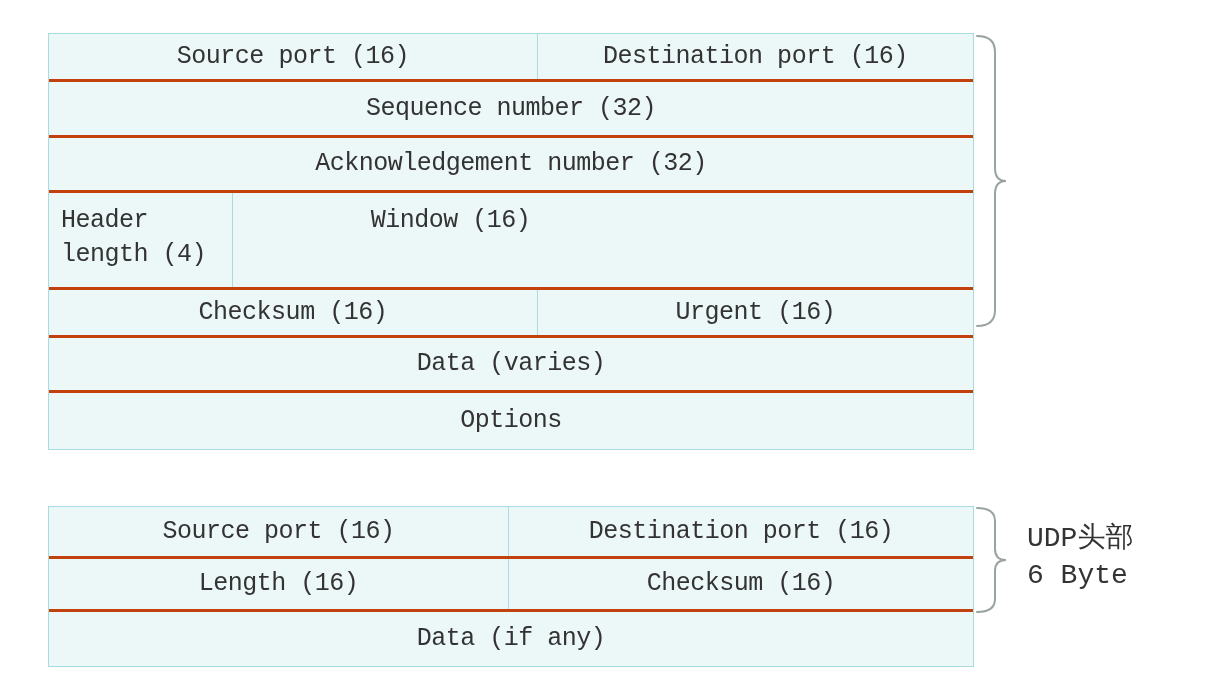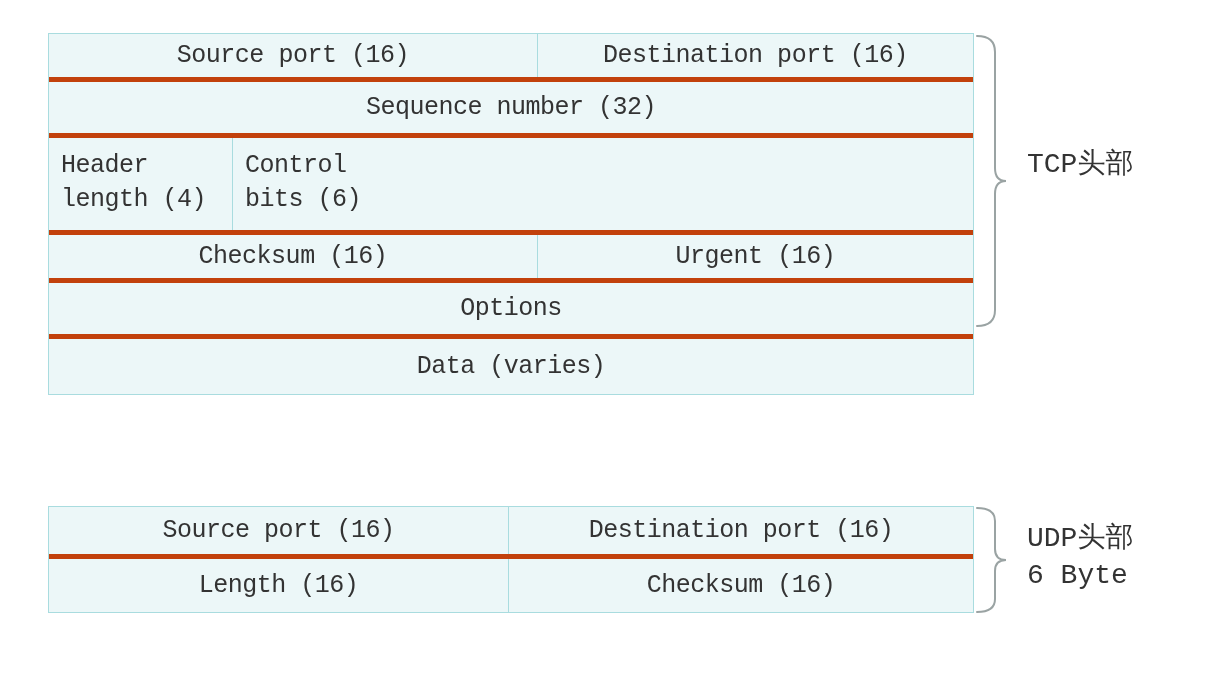--- a/index.html
+++ b/index.html
@@ -20,21 +20,21 @@
     position: absolute;
     box-sizing: border-box;
     background: #ecf7f8;
     border: 1px solid #a9dcdf;
   }
   .tcp-table { left: 48px; top: 33px; width: 926px; }
   .udp-table { left: 48px; top: 506px; width: 926px; }
   .prow {
     display: flex;
     box-sizing: border-box;
-    border-bottom: 5px solid #c2410c;
+    border-bottom: 3px solid #c2410c;
   }
   .prow:last-child { border-bottom: none; }
   .pcell {
     box-sizing: border-box;
     border-right: 1px solid #a9dcdf;
     display: flex;
     align-items: center;
     justify-content: center;
     text-align: center;
     font-size: 25px;
@@ -99,52 +99,57 @@
 <div class="canvas">
 
   <div class="ptable tcp-table">
     <div class="prow t-r1">
       <div class="pcell tc-half-l">Source port (16)</div>
       <div class="pcell tc-half-r">Destination port (16)</div>
     </div>
     <div class="prow t-r2">
       <div class="pcell tc-full">Sequence number (32)</div>
     </div>
+    <div class="prow t-r3">
+      <div class="pcell tc-full">Acknowledgement number (32)</div>
+    </div>
     <div class="prow t-r4 row4">
       <div class="pcell tc-hl cell-left">Header length (4)</div>
-      <div class="pcell tc-cb cell-left">Control bits (6)</div>
+      <div class="pcell tc-win">Window (16)</div>
     </div>
     <div class="prow t-r5">
       <div class="pcell tc-half-l">Checksum (16)</div>
       <div class="pcell tc-half-r">Urgent (16)</div>
     </div>
+    <div class="prow t-r7">
+      <div class="pcell tc-full">Data (varies)</div>
+    </div>
     <div class="prow t-r6">
       <div class="pcell tc-full">Options</div>
-    </div>
-    <div class="prow t-r7">
-      <div class="pcell tc-full">Data (varies)</div>
     </div>
   </div>
 
   <svg class="brace tcp-brace" width="34" height="294" viewBox="0 0 34 294">
     <path d="M3 2 Q21 2 21 18 L21 134 Q21 147 32 147 Q21 147 21 160 L21 276 Q21 292 3 292" fill="none" stroke="#9aa3a3" stroke-width="2" stroke-linecap="round"></path>
   </svg>
 
   <div class="side-label tcp-label">
-    <div>TCP头部</div>
   </div>
 
   <div class="ptable udp-table">
     <div class="prow u-r1">
       <div class="pcell u-half-l">Source port (16)</div>
       <div class="pcell u-half-r">Destination port (16)</div>
     </div>
     <div class="prow u-r2">
       <div class="pcell u-half-l">Length (16)</div>
       <div class="pcell u-half-r">Checksum (16)</div>
+    </div>
+    <div class="prow u-r3">
+      <div class="pcell tc-full">Data (if any)</div>
     </div>
   </div>
 
   <svg class="brace udp-brace" width="34" height="108" viewBox="0 0 34 108">
     <path d="M3 2 Q21 2 21 15 L21 43 Q21 54 32 54 Q21 54 21 65 L21 93 Q21 106 3 106" fill="none" stroke="#9aa3a3" stroke-width="2" stroke-linecap="round"></path>
   </svg>
 
   <div class="side-label udp-label">
     <div>UDP头部</div>
     <div>6 Byte</div>

